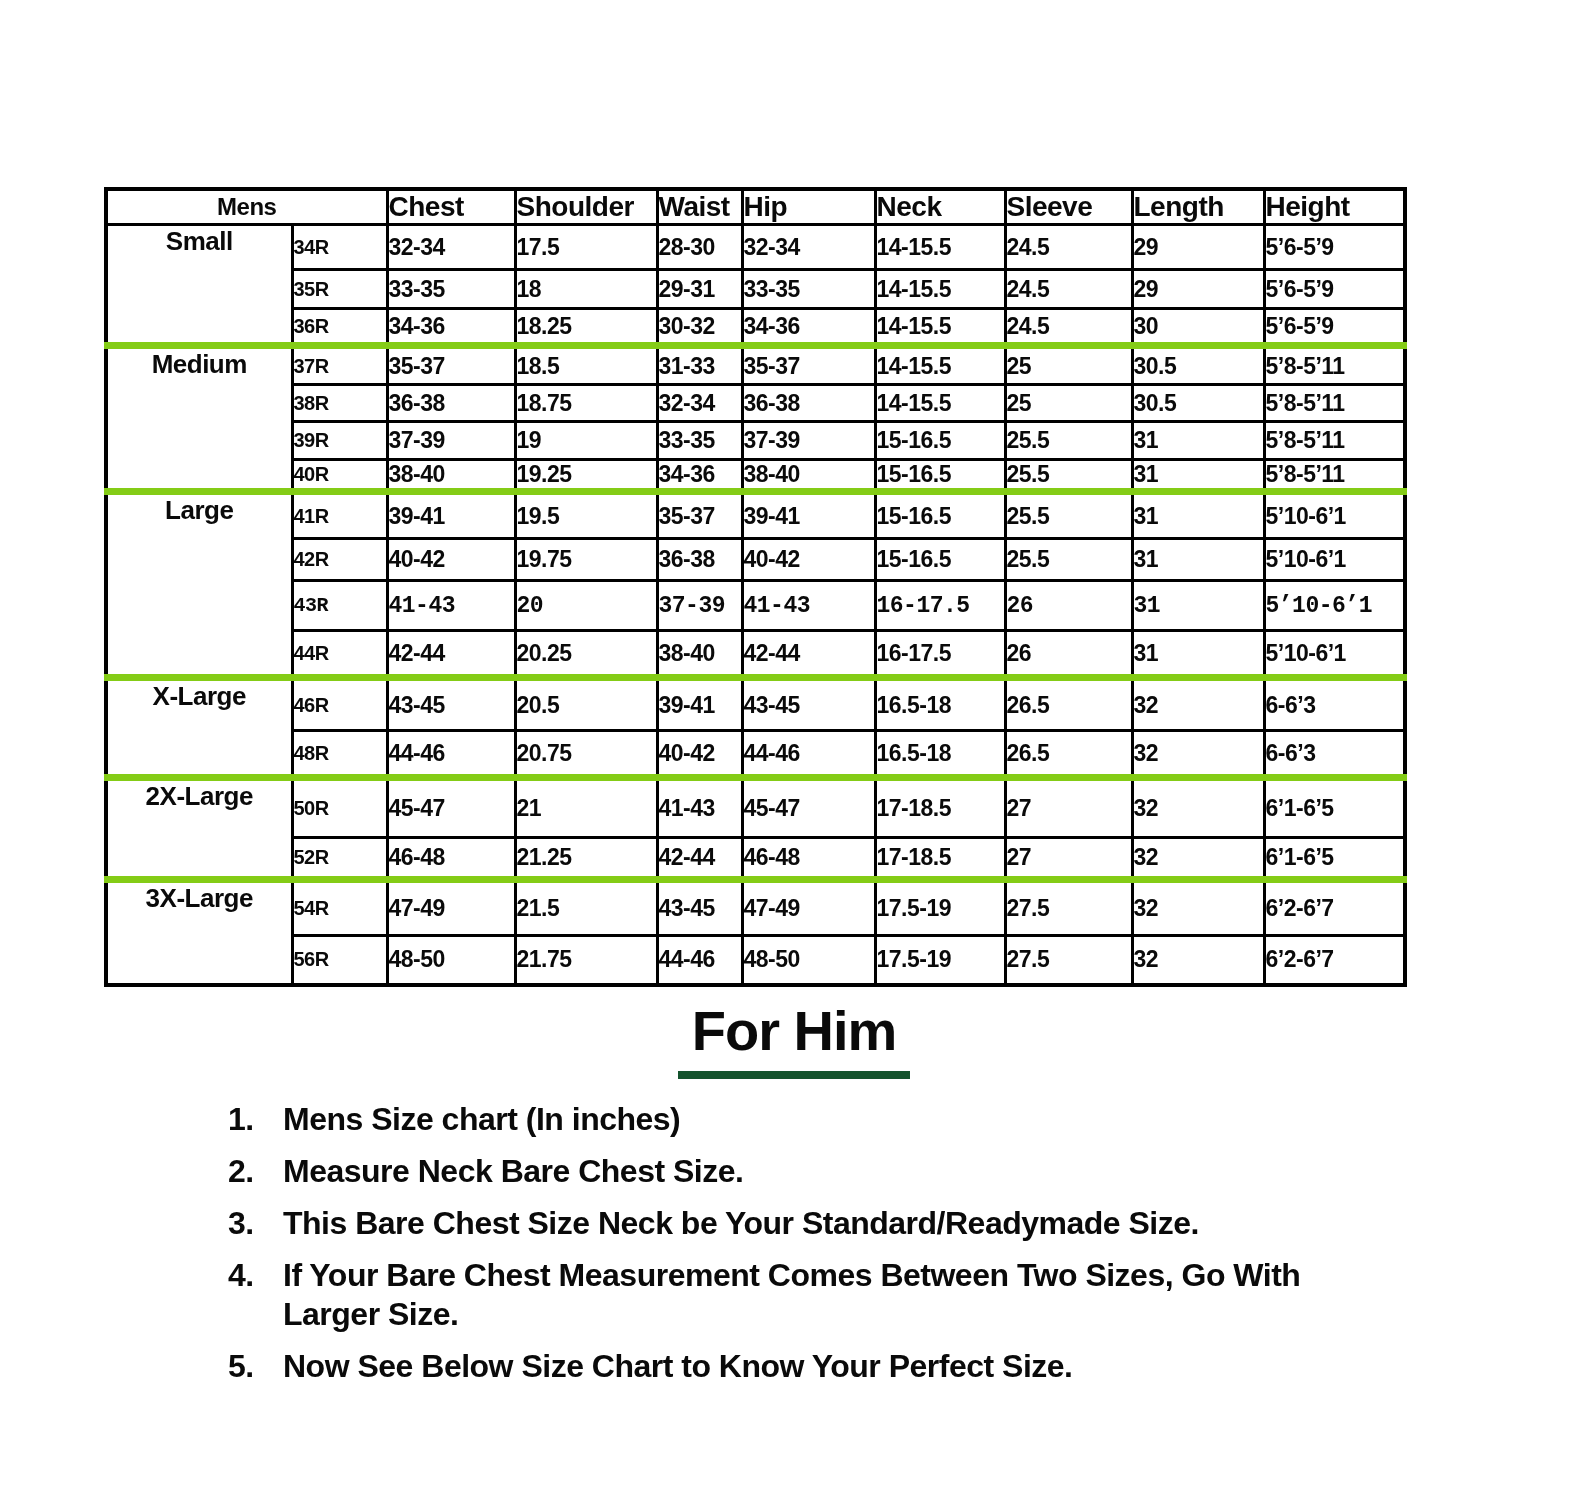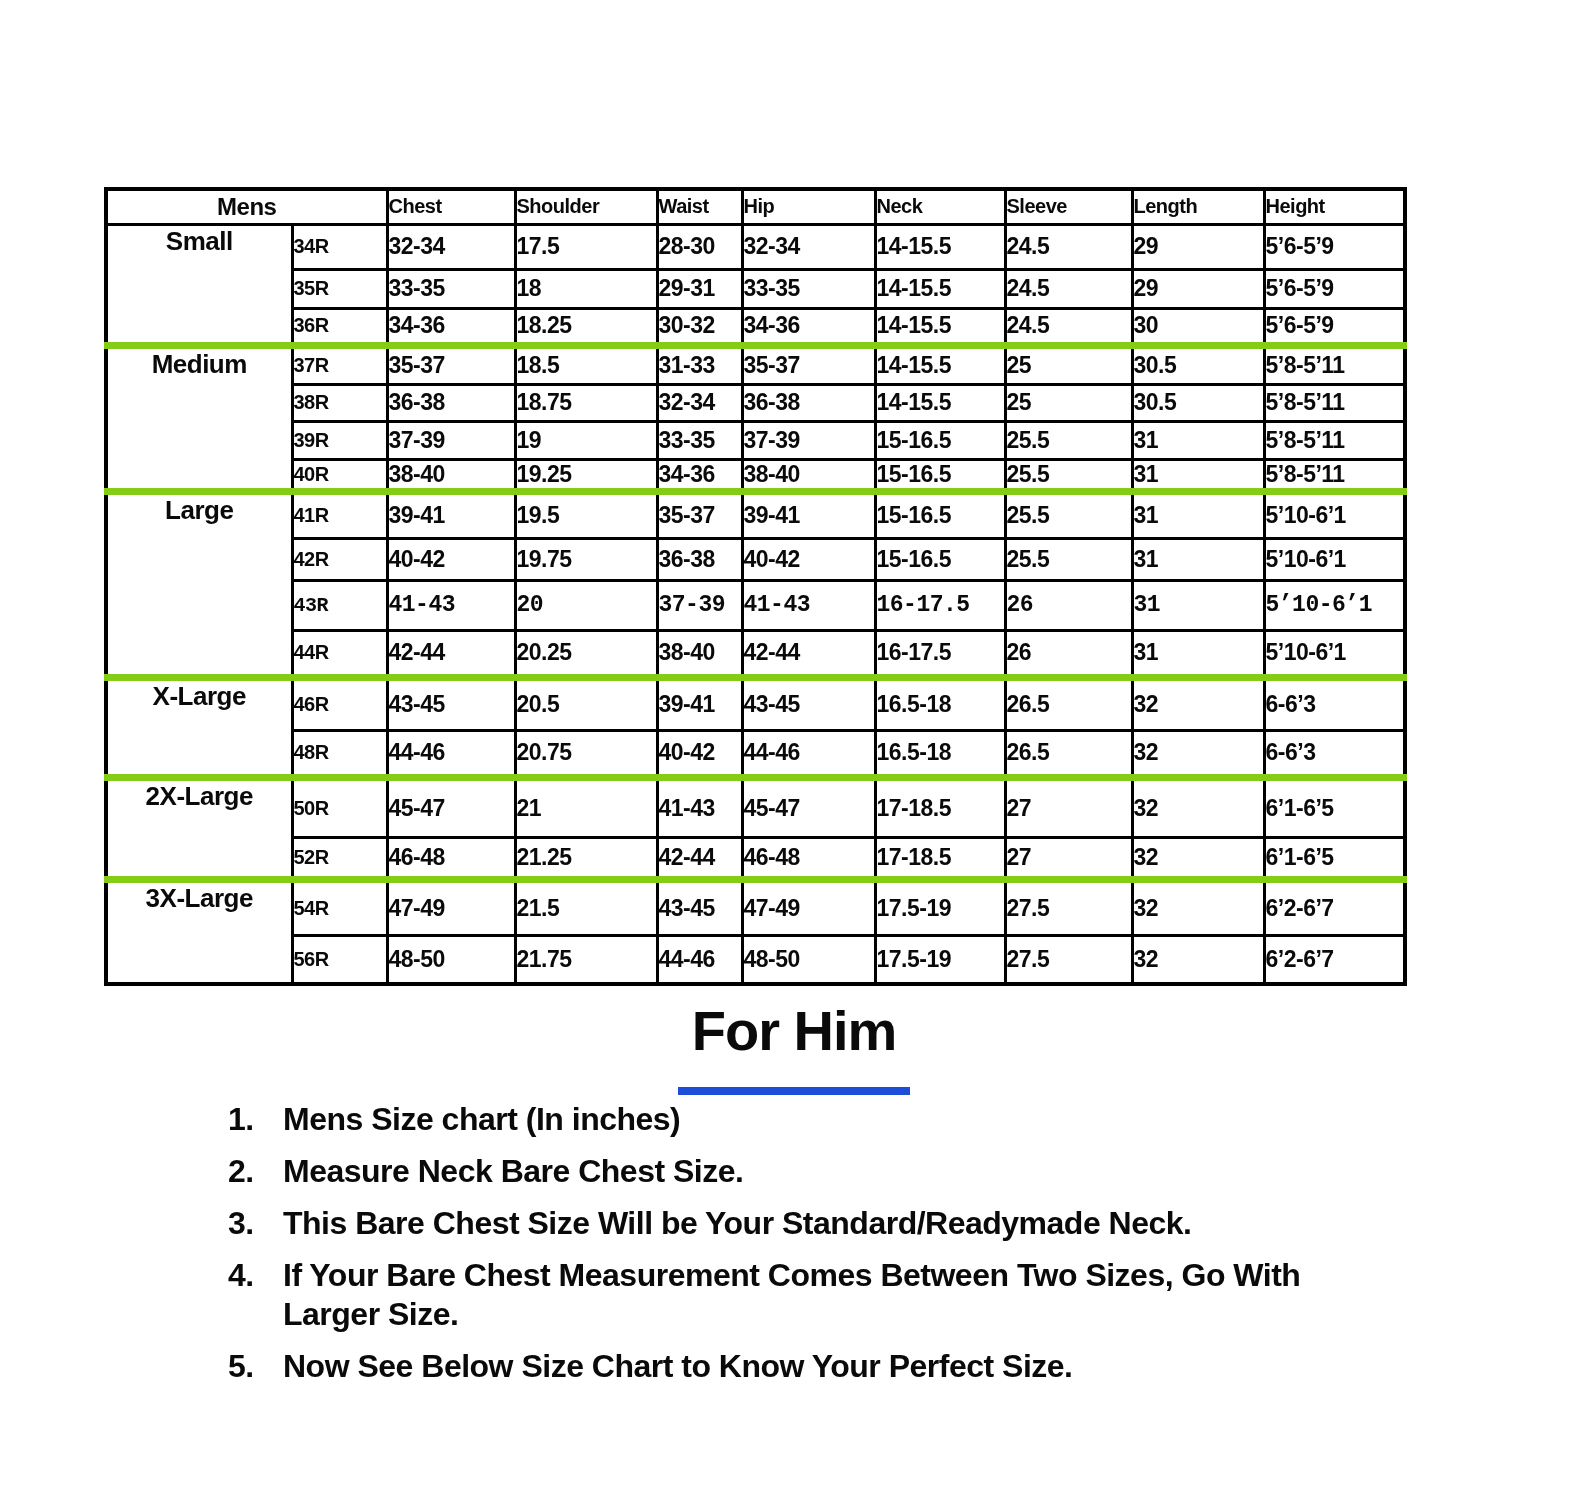--- a/index.html
+++ b/index.html
@@ -35,21 +35,21 @@
     padding: 0;
     overflow: hidden;
     white-space: nowrap;
   }
   table.size-chart thead tr { height: 35px; }
   th.size-head {
     font-size: 24px;
     text-align: center;
   }
   th.col-head {
-    font-size: 20px;
+    font-size: 28px;
     text-align: left;
     padding-left: 13px;
   }
   td.group-cell {
     font-size: 26px;
     text-align: center;
     vertical-align: top;
     padding-top: 4px;
   }
   td.code-cell {
@@ -69,22 +69,22 @@
     position: absolute;
     left: 0;
     top: 998px;
     width: 1588px;
     text-align: center;
   }
   .for-him {
     display: inline-block;
     font-size: 56px;
     letter-spacing: -1px;
-    border-bottom: 8px solid #1d4ed8;
-    padding: 0 14px 24px 14px;
+    border-bottom: 8px solid #14532d;
+    padding: 0 14px 8px 14px;
   }
 
   
   .instructions {
     position: absolute;
     left: 228px;
     top: 1100px;
     width: 1200px;
     margin: 0;
     padding: 0;
@@ -344,21 +344,21 @@
     <li>
       <span class="num">1.</span>
       <span class="txt">Mens Size chart (In inches)</span>
     </li>
     <li>
       <span class="num">2.</span>
       <span class="txt">Measure Neck Bare Chest Size.</span>
     </li>
     <li>
       <span class="num">3.</span>
-      <span class="txt">This Bare Chest Size Will be Your Standard/Readymade Neck.</span>
+      <span class="txt">This Bare Chest Size Neck be Your Standard/Readymade Size.</span>
     </li>
     <li>
       <span class="num">4.</span>
       <span class="txt">If Your Bare Chest Measurement Comes Between Two Sizes, Go With Larger Size.</span>
     </li>
     <li>
       <span class="num">5.</span>
       <span class="txt">Now See Below Size Chart to Know Your Perfect Size.</span>
     </li>
   </ol>

